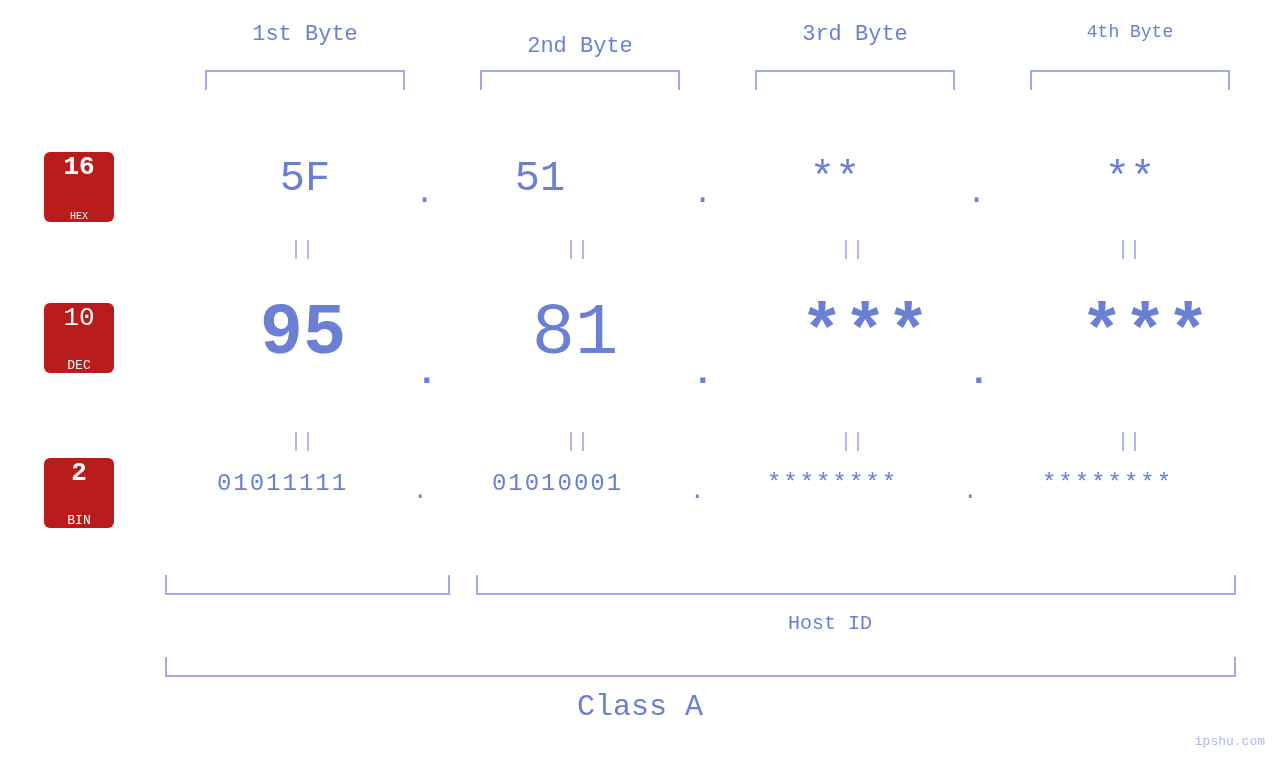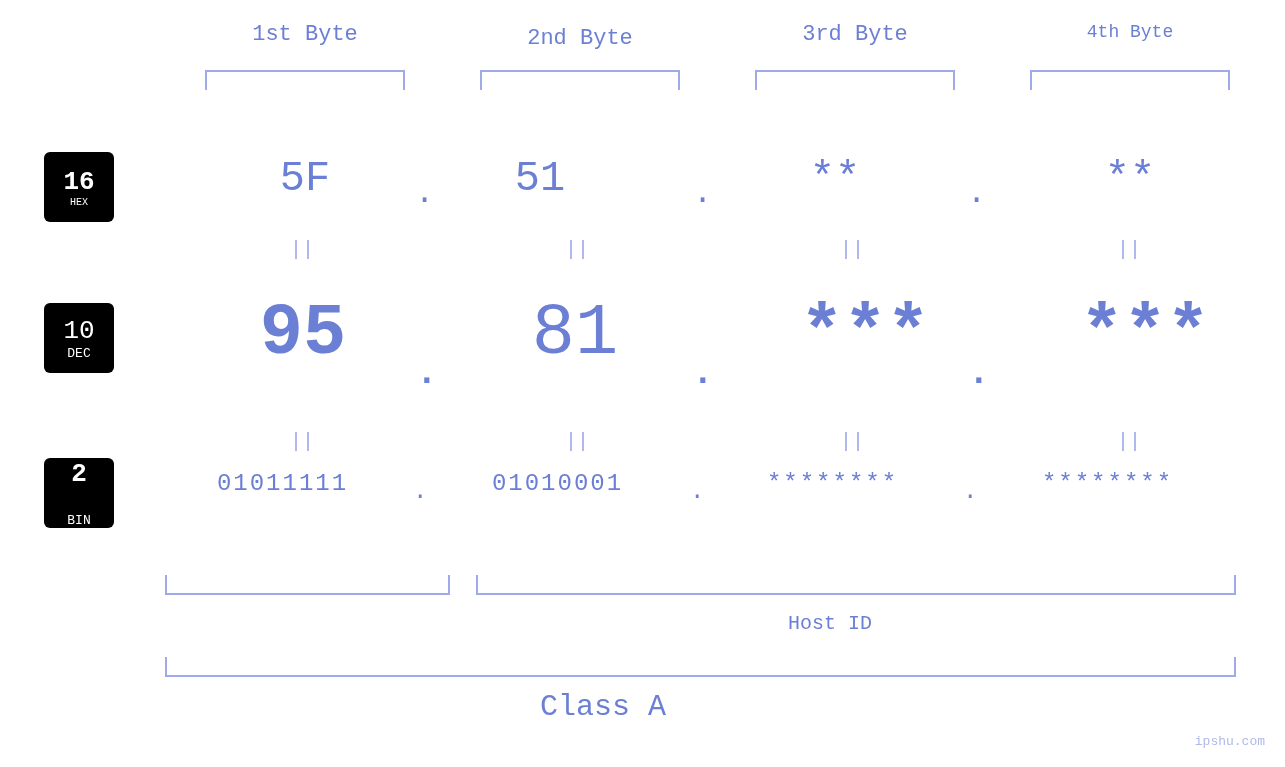--- a/index.html
+++ b/index.html
@@ -24,26 +24,26 @@
       position: absolute;
       color: #6b7fd4;
       font-family: 'Courier New', Courier, monospace;
       text-align: center;
     }
 
     .abs-badge {
       position: absolute;
       width: 70px;
       height: 70px;
-      background: #000000;
+      background: #b91c1c;
       border-radius: 6px;
       display: flex;
       flex-direction: column;
       align-items: center;
-      justify-content: center;
+      justify-content: space-between;
       color: white;
       font-family: 'Courier New', Courier, monospace;
       left: 44px;
     }
 
     .abs-bracket {
       position: absolute;
       border: 2px solid #a0aae8;
       border-bottom: none;
     }
@@ -56,21 +56,21 @@
       font-size: 13px;
       font-family: 'Courier New', Courier, monospace;
     }
   </style>
 </head>
 <body>
 
 <div class="full-layout">
 
   <div class="abs-text" style="top:22px; left:205px; width:200px; font-size:22px;">1st Byte</div>
-  <div class="abs-text" style="top:26px; left:480px; width:200px; font-size:22px;">2nd Byte</div>
+  <div class="abs-text" style="top:34px; left:480px; width:200px; font-size:22px;">2nd Byte</div>
   <div class="abs-text" style="top:22px; left:755px; width:200px; font-size:22px;">3rd Byte</div>
   <div class="abs-text" style="top:22px; left:1030px; width:200px; font-size:18px;">4th Byte</div>
 
   <div class="abs-bracket" style="top:70px; left:205px; width:200px; height:20px;"></div>
   <div class="abs-bracket" style="top:70px; left:480px; width:200px; height:20px;"></div>
   <div class="abs-bracket" style="top:70px; left:755px; width:200px; height:20px;"></div>
   <div class="abs-bracket" style="top:70px; left:1030px; width:200px; height:20px;"></div>
 
   <div class="abs-badge" style="top:152px;">
     <span class="num" style="font-size:26px; font-weight:bold;">16</span>
@@ -123,17 +123,17 @@
 
   <div style="position:absolute; top:575px; left:165px; width:285px; height:20px; border: 2px solid #a0aae8; border-top:none;"></div>
 
   <div style="position:absolute; top:575px; left:476px; width:760px; height:20px; border: 2px solid #a0aae8; border-top:none;"></div>
 
 
   <div class="abs-text" style="top:612px; left:740px; width:180px; font-size:20px;">Host ID</div>
 
   <div style="position:absolute; top:657px; left:165px; width:1071px; height:20px; border: 2px solid #a0aae8; border-top:none;"></div>
 
-  <div class="abs-text" style="top:690px; left:540px; width:200px; font-size:30px; text-align:left;">Class A</div>
+  <div class="abs-text" style="top:690px; left:540px; width:200px; font-size:30px; text-align:center;">Class A</div>
 
   <div class="watermark">ipshu.com</div>
 
 </div>
 
 </body></html>

